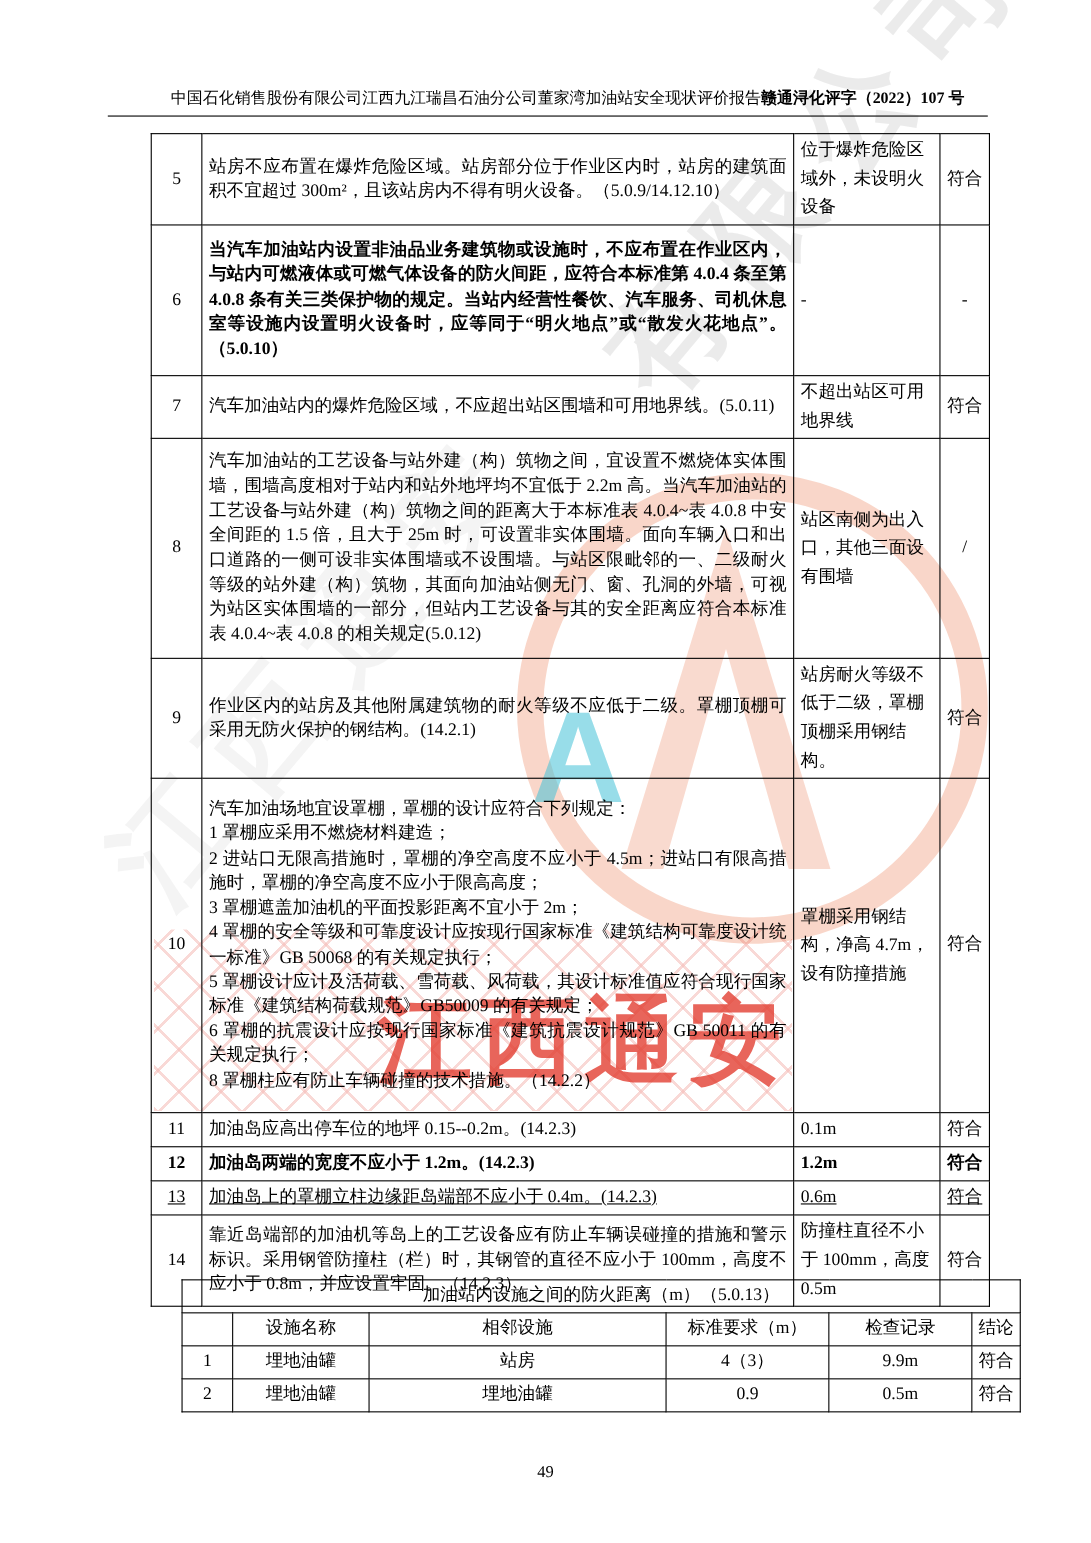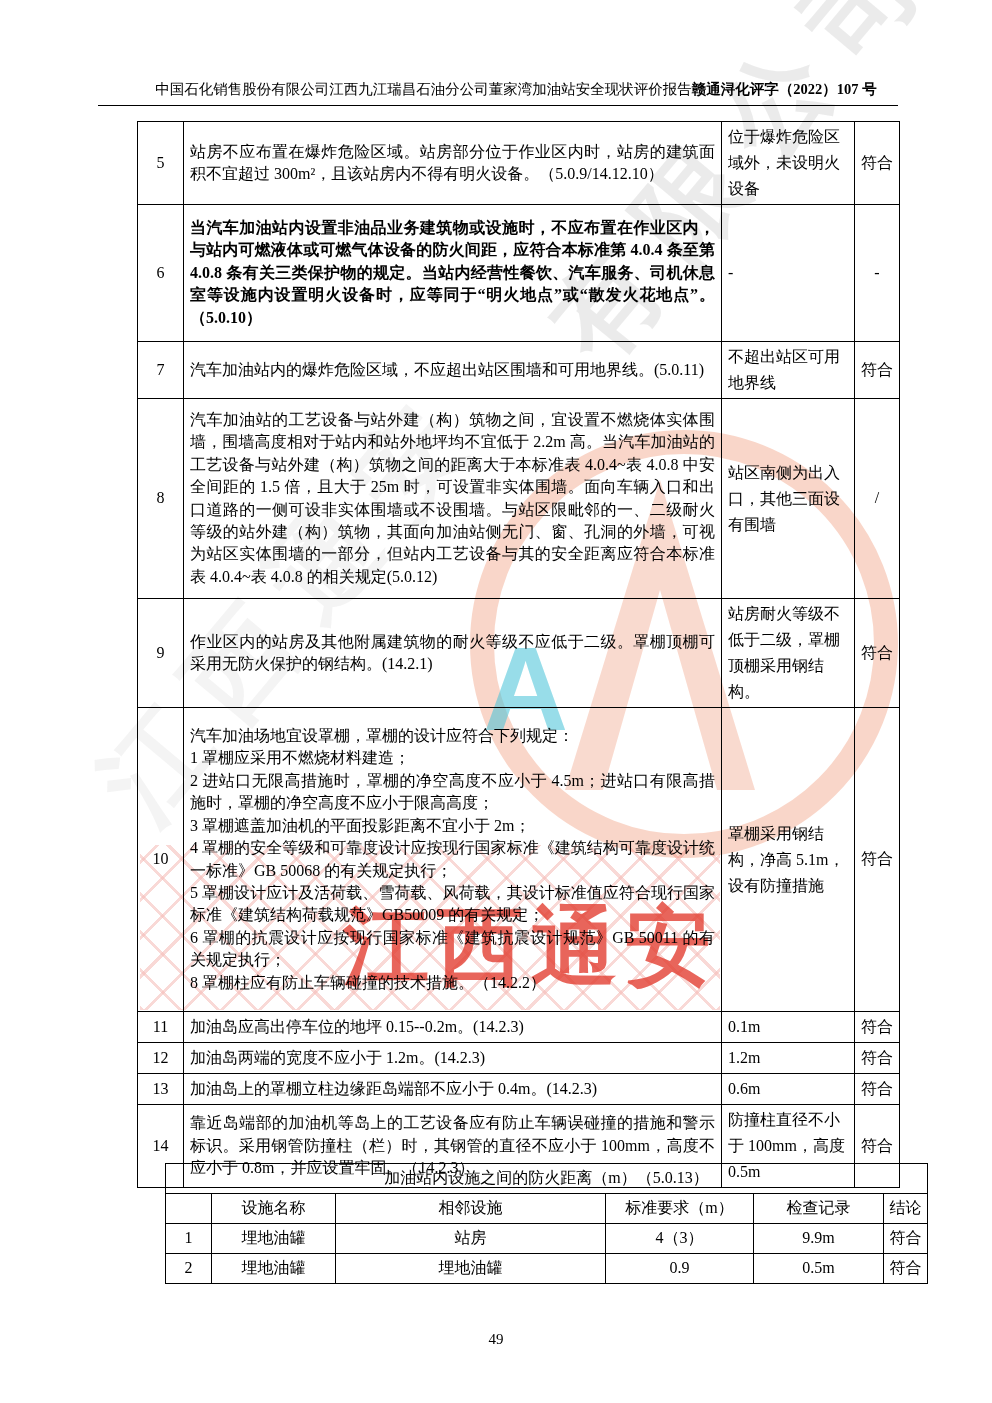--- a/index.html
+++ b/index.html
@@ -137,36 +137,36 @@
         <tr style="height: 304px;">
           <td class="no">10</td>
           <td class="content">汽车加油场地宜设罩棚，罩棚的设计应符合下列规定：
 1 罩棚应采用不燃烧材料建造；
 2 进站口无限高措施时，罩棚的净空高度不应小于 4.5m；进站口有限高措施时，罩棚的净空高度不应小于限高高度；
 3 罩棚遮盖加油机的平面投影距离不宜小于 2m；
 4 罩棚的安全等级和可靠度设计应按现行国家标准《建筑结构可靠度设计统一标准》GB 50068 的有关规定执行；
 5 罩棚设计应计及活荷载、雪荷载、风荷载，其设计标准值应符合现行国家标准《建筑结构荷载规范》GB50009 的有关规定；
 6 罩棚的抗震设计应按现行国家标准《建筑抗震设计规范》GB 50011 的有关规定执行；
 8 罩棚柱应有防止车辆碰撞的技术措施。（14.2.2）</td>
-          <td class="record">罩棚采用钢结构，净高 5.1m，设有防撞措施</td>
+          <td class="record">罩棚采用钢结构，净高 4.7m，设有防撞措施</td>
           <td class="conclusion">符合</td>
         </tr>
         <tr style="height: 28px;">
           <td class="no">11</td>
           <td class="content">加油岛应高出停车位的地坪 0.15--0.2m。(14.2.3)</td>
           <td class="record">0.1m</td>
           <td class="conclusion">符合</td>
         </tr>
-        <tr style="height: 28px;">
+        <tr style="height: 28px; font-weight: bold;">
           <td class="no">12</td>
           <td class="content">加油岛两端的宽度不应小于 1.2m。(14.2.3)</td>
           <td class="record">1.2m</td>
           <td class="conclusion">符合</td>
         </tr>
-        <tr style="height: 28px;">
+        <tr style="height: 28px; text-decoration: underline;">
           <td class="no">13</td>
           <td class="content">加油岛上的罩棚立柱边缘距岛端部不应小于 0.4m。(14.2.3)</td>
           <td class="record">0.6m</td>
           <td class="conclusion">符合</td>
         </tr>
         <tr style="height: 74px;">
           <td class="no">14</td>
           <td class="content">靠近岛端部的加油机等岛上的工艺设备应有防止车辆误碰撞的措施和警示标识。采用钢管防撞柱（栏）时，其钢管的直径不应小于 100mm，高度不应小于 0.8m，并应设置牢固。（14.2.3）</td>
           <td class="record">防撞柱直径不小于 100mm，高度 0.5m</td>
           <td class="conclusion">符合</td>

